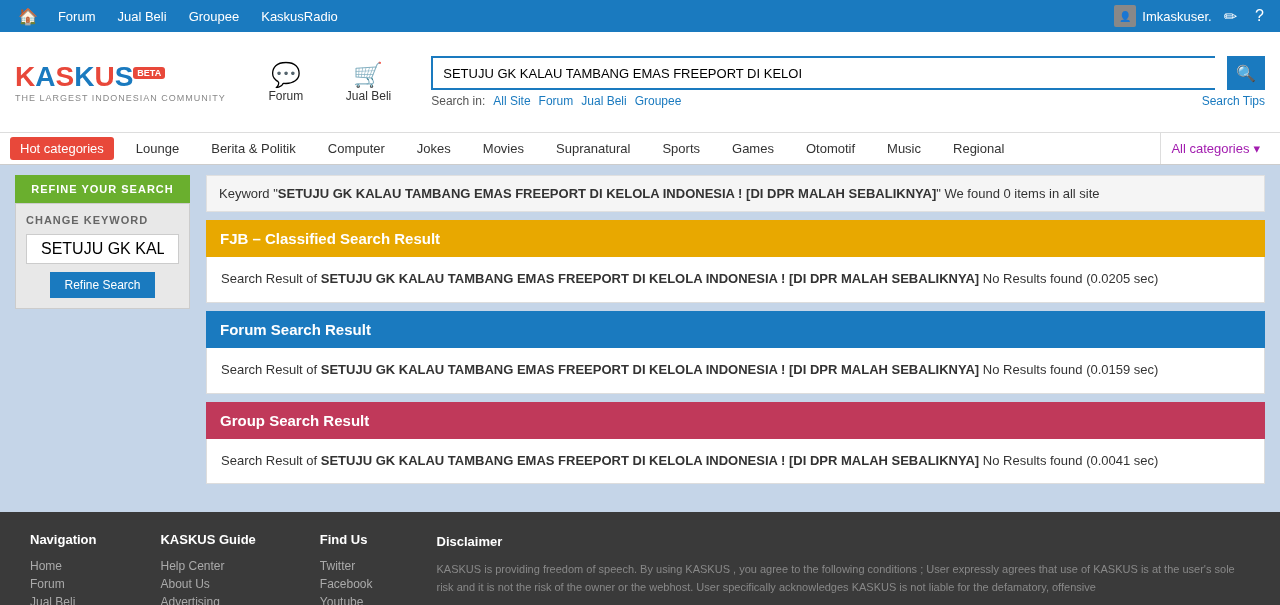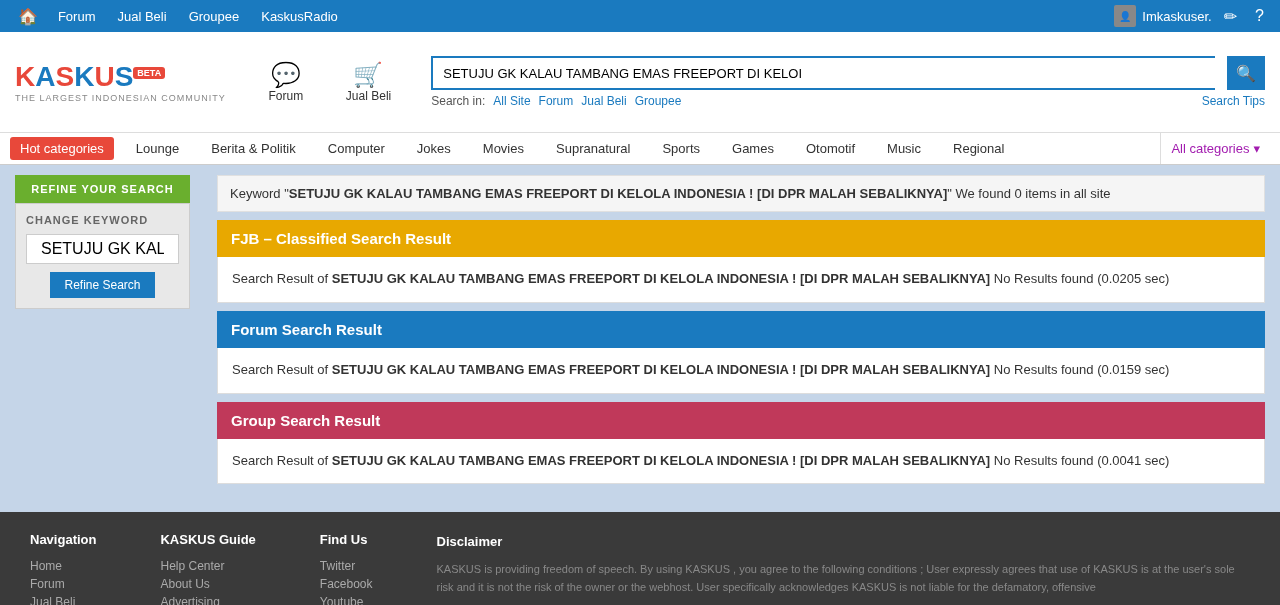--- a/index.html
+++ b/index.html
@@ -133,21 +133,21 @@
       padding: 8px 10px;
       cursor: pointer;
       font-size: 13px;
       color: #a21caf;
       border-left: 1px solid #ddd;
     }
 
     
     .main-content {
       display: flex;
-      gap: 15px;
+      gap: 4px;
       padding: 10px 15px;
       max-width: 1280px;
     }
 
     
     .sidebar {
       width: 175px;
       min-width: 175px;
       margin-right: 12px;
     }

